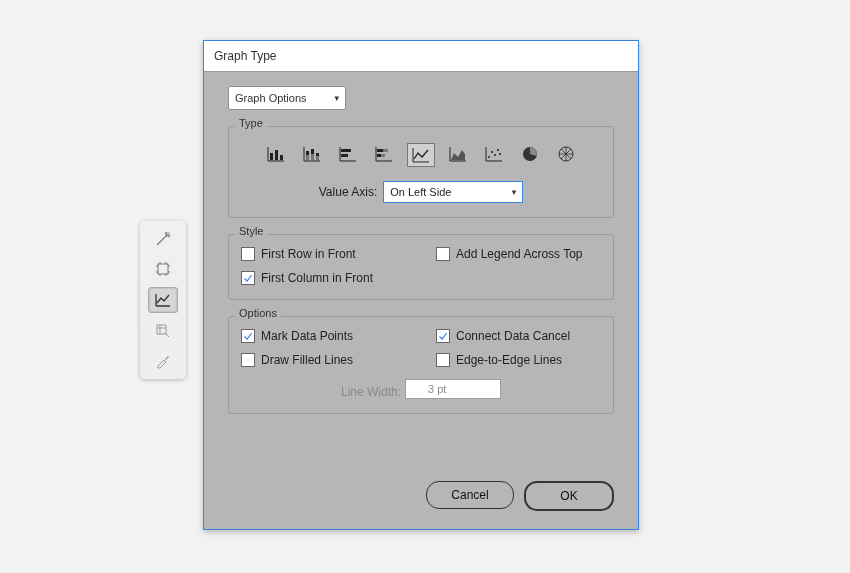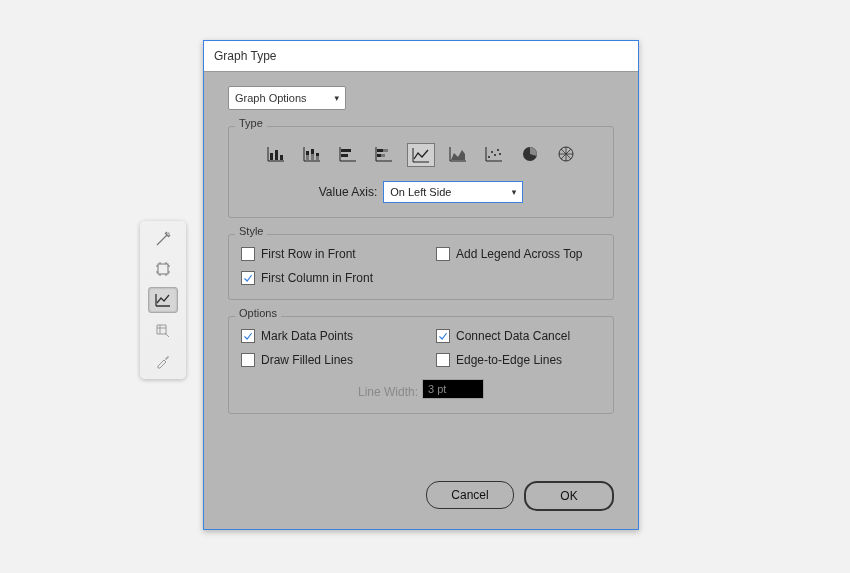--- a/index.html
+++ b/index.html
@@ -132,22 +132,22 @@
     width:8px;height:8px;background:#3a82e0;
     clip-path: polygon(10% 50%, 0 60%, 40% 100%, 100% 20%, 90% 10%, 40% 75%);
   }
 
   
   .lwrow{
     display:flex;align-items:flex-end;justify-content:center;gap:4px;
     margin-top:12px;font-size:12px;color:#8a8a8a;
   }
   .lwbox{
-    width:50px;height:18px;background:#000000;border:1px solid #9e9e9e;
-    color:#8a8a8a;display:flex;align-items:center;padding:0 5px;font-size:11px;
+    width:50px;height:18px;background:#ffffff;border:1px solid #9e9e9e;
+    color:#8a8a8a;display:flex;align-items:center;padding:0 22px;font-size:11px;
   }
 
   
   .footer{
     position:absolute;left:0;right:0;bottom:18px;
     display:flex;justify-content:flex-end;gap:10px;padding:0 24px;
   }
   .btn{
     width:86px;height:26px;border:1px solid #333;border-radius:13px;
     background:#b6b6b6;display:flex;align-items:center;justify-content:center;

